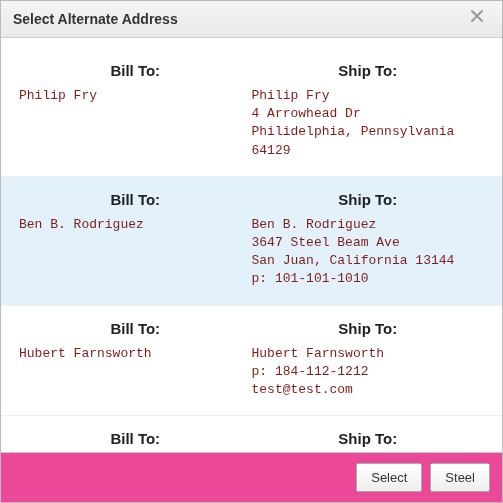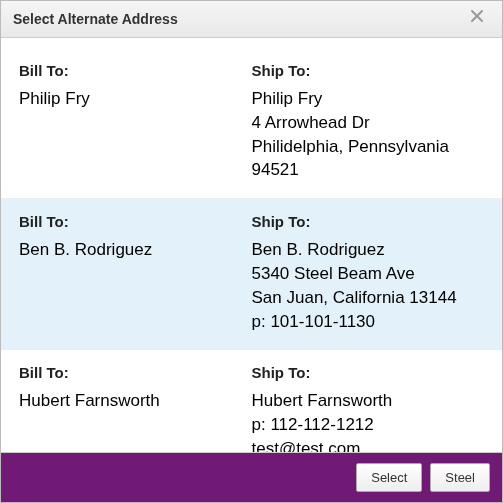--- a/index.html
+++ b/index.html
@@ -33,30 +33,31 @@
   display: flex;
   padding: 14px 18px 16px 18px;
   border-bottom: 1px solid #eee;
   cursor: pointer;
 }
 .addr-row.selected { background: #e3f1fa; }
 .addr-col { flex: 1; }
 .col-heading {
   font-weight: bold; font-size: 15px; color: #222;
   margin-bottom: 8px;
+  text-align: center;
 }
 .col-body {
-  font-size: 17px; color: #000000; line-height: 1.4;
+  font-size: 13px; color: #7f1d1d; line-height: 1.4; font-family: Liberation Mono, monospace;
 }
 .col-body .line { display:block; }
 .dialog-footer {
   border-top: 1px solid #ccc;
   padding: 10px 12px;
   display: flex; justify-content: flex-end; gap: 8px;
-  background: #701a75;
+  background: #ec4899;
 }
 .btn {
   border: 1px solid #aaa;
   background: linear-gradient(#fff, #eee);
   padding: 6px 14px;
   font-size: 13px;
   color: #333;
   cursor: pointer;
   border-radius: 2px;
 }
@@ -83,49 +84,49 @@
   <div class="addr-row">
         <div class="addr-col">
           <div class="col-heading">Bill To:</div>
           <div class="col-body">Philip Fry</div>
         </div>
         <div class="addr-col">
           <div class="col-heading">Ship To:</div>
           <div class="col-body">
             <span class="line">Philip Fry</span>
             <span class="line">4 Arrowhead Dr</span>
-            <span class="line">Philidelphia, Pennsylvania 94521</span>
+            <span class="line">Philidelphia, Pennsylvania 64129</span>
           </div>
         </div>
       </div>
       <div class="addr-row selected">
         <div class="addr-col">
           <div class="col-heading">Bill To:</div>
           <div class="col-body">Ben B. Rodriguez</div>
         </div>
         <div class="addr-col">
           <div class="col-heading">Ship To:</div>
           <div class="col-body">
             <span class="line">Ben B. Rodriguez</span>
-            <span class="line">5340 Steel Beam Ave</span>
+            <span class="line">3647 Steel Beam Ave</span>
             <span class="line">San Juan, California 13144</span>
-            <span class="line">p: 101-101-1130</span>
+            <span class="line">p: 101-101-1010</span>
           </div>
         </div>
       </div>
       <div class="addr-row">
         <div class="addr-col">
           <div class="col-heading">Bill To:</div>
           <div class="col-body">Hubert Farnsworth</div>
         </div>
         <div class="addr-col">
           <div class="col-heading">Ship To:</div>
           <div class="col-body">
             <span class="line">Hubert Farnsworth</span>
-            <span class="line">p: 112-112-1212</span>
+            <span class="line">p: 184-112-1212</span>
             <span class="line">test@test.com</span>
           </div>
         </div>
       </div>
       <div class="addr-row">
         <div class="addr-col">
           <div class="col-heading">Bill To:</div>
         </div>
         <div class="addr-col">
           <div class="col-heading">Ship To:</div>

